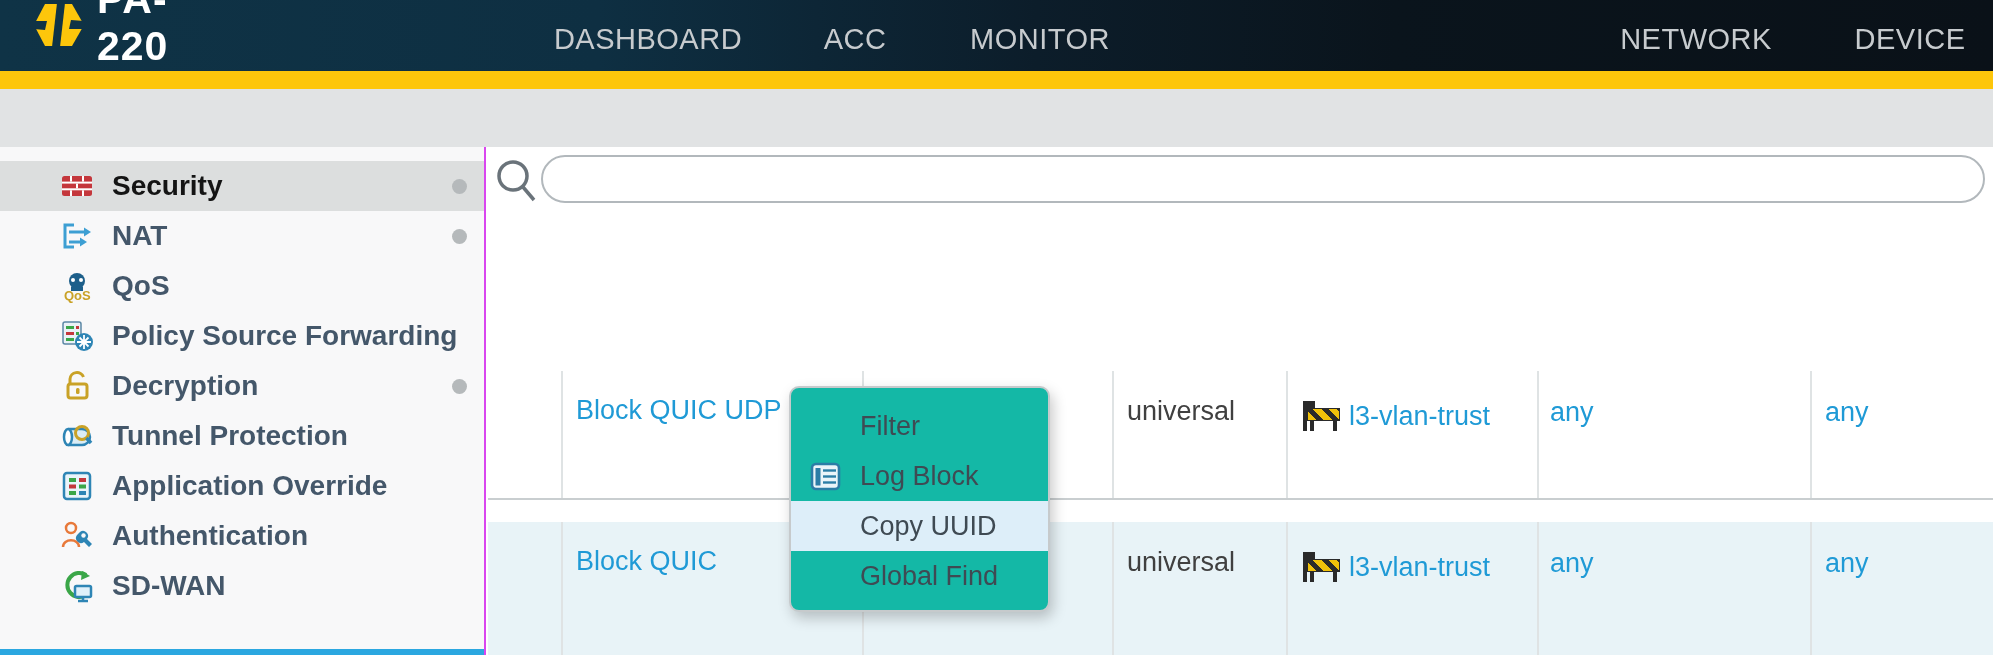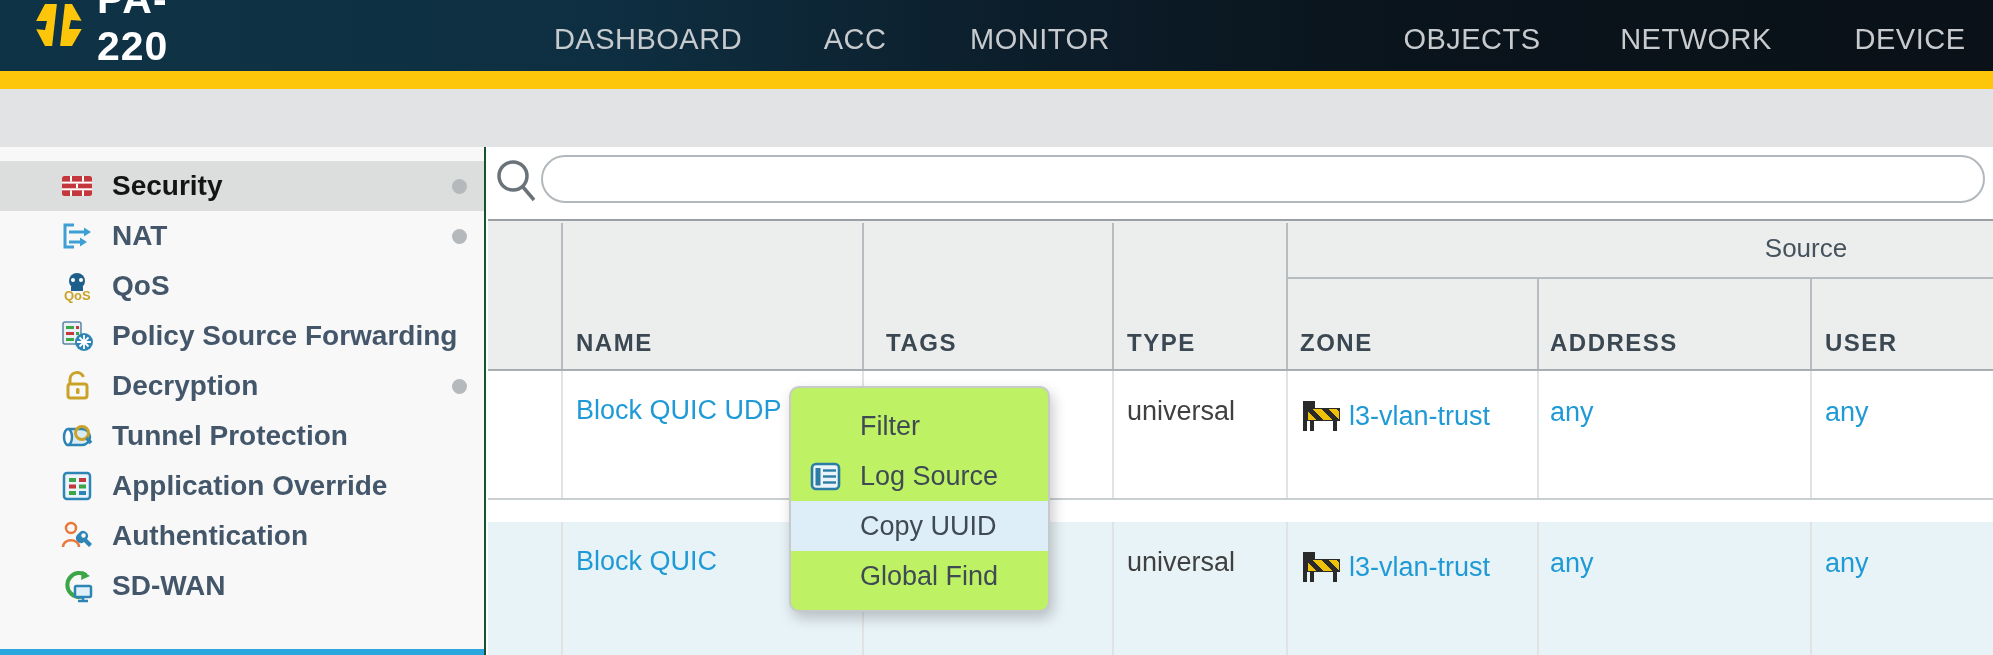--- a/index.html
+++ b/index.html
@@ -22,21 +22,21 @@
     background:linear-gradient(180deg,#5a6165 0%,#3a4248 38%,#23292e 100%);}
   .nav-5{left:1392px;width:160px;}
   .nav-6{left:1610px;width:172px;}
   .nav-7{left:1834px;width:152px;}
 
   .accent-bar{position:absolute;left:0;top:71px;width:1993px;height:18px;background:#fdc60b;}
   .gray-band{position:absolute;left:0;top:89px;width:1993px;height:58px;background:#e1e3e4;}
 
   
   .sidebar{position:absolute;left:0;top:147px;width:486px;height:508px;background:#f8f8f9;
-    border-right:2px solid #14532d;overflow:hidden;}
+    border-right:2px solid #d946ef;overflow:hidden;}
   .side-item{position:relative;height:50px;cursor:pointer;}
   .side-item .icon{position:absolute;left:60px;top:8px;width:34px;height:34px;}
   .side-item .lbl{position:absolute;left:112px;top:0;height:50px;display:flex;align-items:center;
     font-size:28px;color:#44576a;white-space:nowrap;font-weight:bold;}
   .side-item.selected{background:#dcdede;}
   .side-item.selected .lbl{color:#141414;font-weight:bold;}
   .side-item .dot{position:absolute;left:452px;top:18px;width:15px;height:15px;border-radius:50%;
     background:#b5b9bb;}
   .side-spacer{height:14px;}
   .side-bottom-bar{position:absolute;left:0;top:502px;width:484px;height:6px;background:#2ba7e0;}
@@ -83,21 +83,21 @@
   
   .zbar{position:relative;width:38px;height:30px;}
   .zbar .pole{position:absolute;left:1px;top:0;width:4px;height:30px;background:#2a2a2a;}
   .zbar .flag{position:absolute;left:1px;top:0;width:12px;height:8px;background:#2a2a2a;}
   .zbar .bar{position:absolute;left:5px;top:7px;width:33px;height:13px;border:1px solid #2a2a2a;
     background:repeating-linear-gradient(45deg,#f0c10a 0 6px,#2a2a2a 6px 11px);}
   .zbar .leg1,.zbar .leg2{position:absolute;top:20px;width:4px;height:10px;background:#2a2a2a;}
   .zbar .leg1{left:8px;} .zbar .leg2{left:31px;}
 
   
-  .ctx{position:absolute;left:789px;top:386px;width:261px;height:226px;background:#bef264;
+  .ctx{position:absolute;left:789px;top:386px;width:261px;height:226px;background:#14b8a6;
     border:2px solid #c6cacc;border-radius:10px;box-shadow:3px 6px 14px rgba(0,0,0,.22);z-index:50;
     padding-top:13px;}
   .ctx-item{position:relative;height:50px;display:flex;align-items:center;
     padding-left:69px;font-size:27px;color:#3f4a53;cursor:pointer;}
   .ctx-item.hl{background:#ddeef9;}
   .ctx-item .mi{position:absolute;left:19px;top:10px;width:31px;height:31px;}
 
   svg{display:block;}
 </style>
 </head>
@@ -111,21 +111,20 @@
         <polygon points="24,0 32,0 27,44 19,44" fill="#0f3346"></polygon>
         <polygon points="1,18 14,18 12,27 1,26" fill="#0f3346"></polygon>
         <polygon points="38,17 51,18 51,26 36,26" fill="#0f3346"></polygon>
       </svg>
     </span>
     <span class="brand-name">PA-220</span>
   </div>
   <div class="nav-item nav-1">DASHBOARD</div>
   <div class="nav-item nav-2">ACC</div>
   <div class="nav-item nav-3">MONITOR</div>
-  <div class="nav-item nav-5">OBJECTS</div>
   <div class="nav-item nav-6">NETWORK</div>
   <div class="nav-item nav-7">DEVICE</div>
 </div>
 <div class="accent-bar"></div>
 <div class="gray-band"></div>
 
 <div class="sidebar">
   <div class="side-spacer"></div>
 
   <div class="side-item selected">
@@ -261,36 +260,20 @@
   <div class="search-row">
     <span class="search-glyph">
       <svg width="44" height="48" viewBox="0 0 44 48">
         <circle cx="19" cy="19" r="14" fill="none" stroke="#6a737a" stroke-width="3.5"></circle>
         <line x1="29" y1="30" x2="40" y2="43" stroke="#6a737a" stroke-width="3.5"></line>
       </svg>
     </span>
     <input class="search-pill" type="text" placeholder="" style="">
   </div>
 
-  <div class="thead">
-    <div class="group-src">Source</div>
-    <div class="group-underline"></div>
-    <div class="vline vl-1"></div>
-    <div class="vline vl-2"></div>
-    <div class="vline vl-3"></div>
-    <div class="vline vl-4"></div>
-    <div class="vline sub vl-5"></div>
-    <div class="vline sub vl-6"></div>
-    <div class="th th-name">NAME</div>
-    <div class="th th-tags">TAGS</div>
-    <div class="th th-type">TYPE</div>
-    <div class="th th-zone">ZONE</div>
-    <div class="th th-address">ADDRESS</div>
-    <div class="th th-user">USER</div>
-  </div>
 
   <div class="row row1">
     <div class="cline" style="left:73px"></div>
       <div class="cline" style="left:374px"></div>
     <div class="cline" style="left:624px"></div>
       <div class="cline" style="left:798px"></div>
     <div class="cline" style="left:1049px"></div>
       <div class="cline" style="left:1322px"></div>
     <span class="cell-txt link c-name">Block QUIC UDP</span>
     <span class="cell-txt plain c-type">universal</span>
@@ -327,21 +310,21 @@
   <div class="ctx-item">
     <span class="mi">
       <svg width="31" height="31" viewBox="0 0 31 31">
         <rect x="2" y="3" width="27" height="25" rx="4" fill="#eaf4f9" stroke="#2b7da6" stroke-width="2.6"></rect>
         <rect x="5.5" y="7" width="5" height="17.5" fill="#2b7da6"></rect>
         <line x1="13" y1="9.5" x2="26" y2="9.5" stroke="#2b7da6" stroke-width="2.4"></line>
         <line x1="13" y1="15.5" x2="26" y2="15.5" stroke="#2b7da6" stroke-width="2.4"></line>
         <line x1="13" y1="21.5" x2="26" y2="21.5" stroke="#2b7da6" stroke-width="2.4"></line>
       </svg>
     </span>
-    <span>Log Source</span>
+    <span>Log Block</span>
   </div>
   <div class="ctx-item hl">
     <span>Copy UUID</span>
   </div>
   <div class="ctx-item">
     <span>Global Find</span>
   </div>
 </div>
 
 </body></html>

